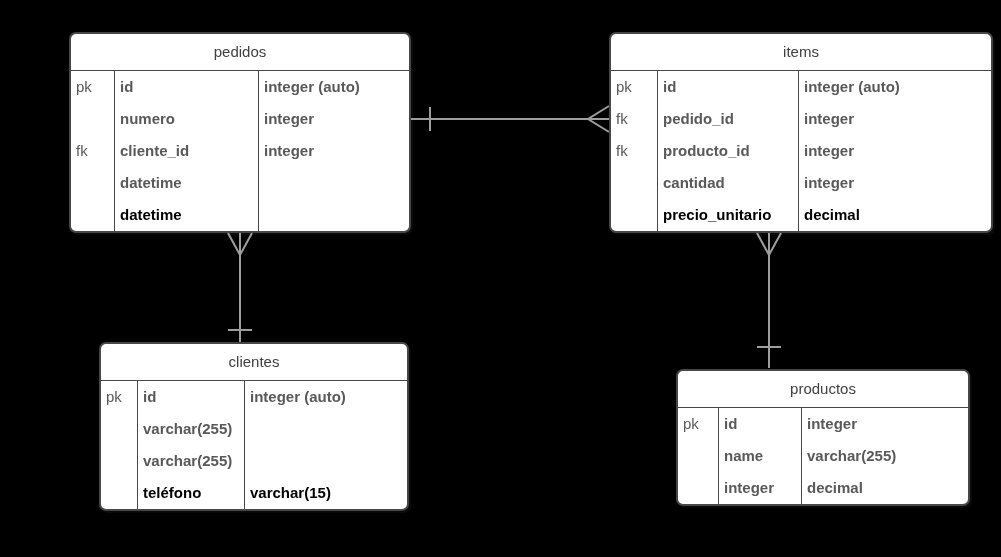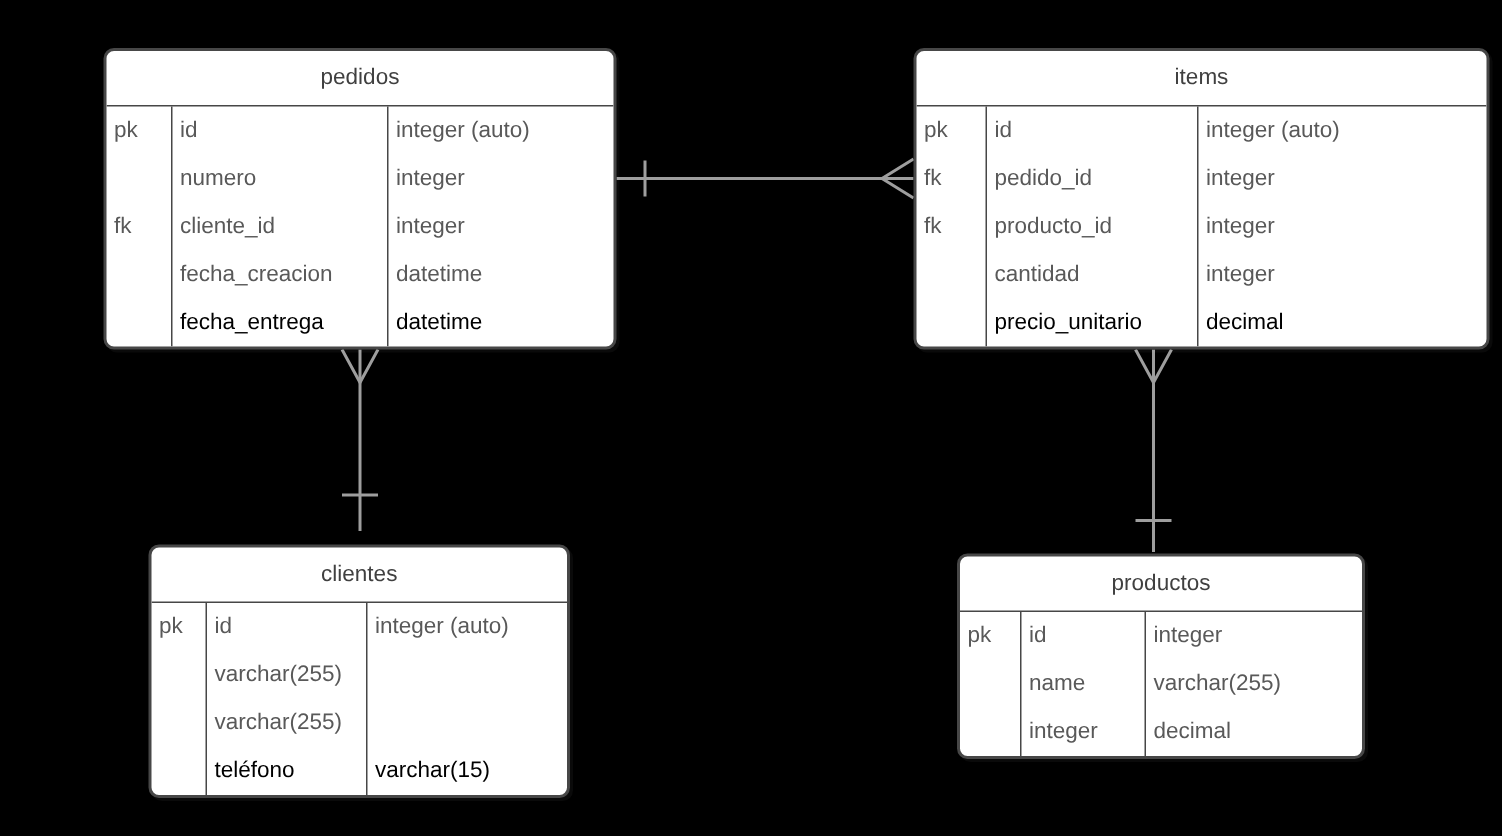--- a/index.html
+++ b/index.html
@@ -69,21 +69,21 @@
     line-height: 32px;
     color: var(--row-text-color);
   }
   .trow.emph { color: var(--emphasis-text-color); }
   .cell {
     padding-left: 5px;
     padding-right: 2px;
     white-space: nowrap;
     overflow: hidden;
   }
-  .cell.name, .cell.type { padding-left: 6px; }
+  .cell.name, .cell.type { padding-left: 6px; font-weight: bold; }
 </style>
 </head>
 <body>
 
 <div class="canvas">
 
   <svg class="edges" viewBox="0 0 1001 557">
 
     <g>
       <path class="edge" d="M411,119 L609,119"></path>
@@ -117,26 +117,24 @@
           <span class="cell name">numero</span>
           <span class="cell type">integer</span>
         </div>
         <div class="trow">
           <span class="cell key">fk</span>
           <span class="cell name">cliente_id</span>
           <span class="cell type">integer</span>
         </div>
         <div class="trow">
           <span class="cell key"></span>
-          <span class="cell name">fecha_creacion</span>
           <span class="cell type">datetime</span>
         </div>
         <div class="trow emph">
           <span class="cell key"></span>
-          <span class="cell name">fecha_entrega</span>
           <span class="cell type">datetime</span>
         </div>
       </div>
   </div>
 
   <div class="er-table" style="left:609px; top:32px; width:384px; --keyw:46px; --namew:141px;">
     <div class="er-title">items</div>
     <div class="er-body">
         <div class="trow">
           <span class="cell key">pk</span>
@@ -159,21 +157,21 @@
           <span class="cell type">integer</span>
         </div>
         <div class="trow emph">
           <span class="cell key"></span>
           <span class="cell name">precio_unitario</span>
           <span class="cell type">decimal</span>
         </div>
       </div>
   </div>
 
-  <div class="er-table" style="left:99px; top:363px; width:281px; --keyw:36px; --namew:107px;">
+  <div class="er-table" style="left:99px; top:342px; width:310px; --keyw:36px; --namew:107px;">
     <div class="er-title">clientes</div>
     <div class="er-body">
         <div class="trow">
           <span class="cell key">pk</span>
           <span class="cell name">id</span>
           <span class="cell type">integer (auto)</span>
         </div>
         <div class="trow">
           <span class="cell key"></span>
           <span class="cell type">varchar(255)</span>
@@ -183,21 +181,21 @@
           <span class="cell type">varchar(255)</span>
         </div>
         <div class="trow emph">
           <span class="cell key"></span>
           <span class="cell name">teléfono</span>
           <span class="cell type">varchar(15)</span>
         </div>
       </div>
   </div>
 
-  <div class="er-table" style="left:638px; top:369px; width:272px; --keyw:40px; --namew:83px;">
+  <div class="er-table" style="left:676px; top:369px; width:294px; --keyw:40px; --namew:83px;">
     <div class="er-title">productos</div>
     <div class="er-body">
         <div class="trow">
           <span class="cell key">pk</span>
           <span class="cell name">id</span>
           <span class="cell type">integer</span>
         </div>
         <div class="trow">
           <span class="cell key"></span>
           <span class="cell name">name</span>

